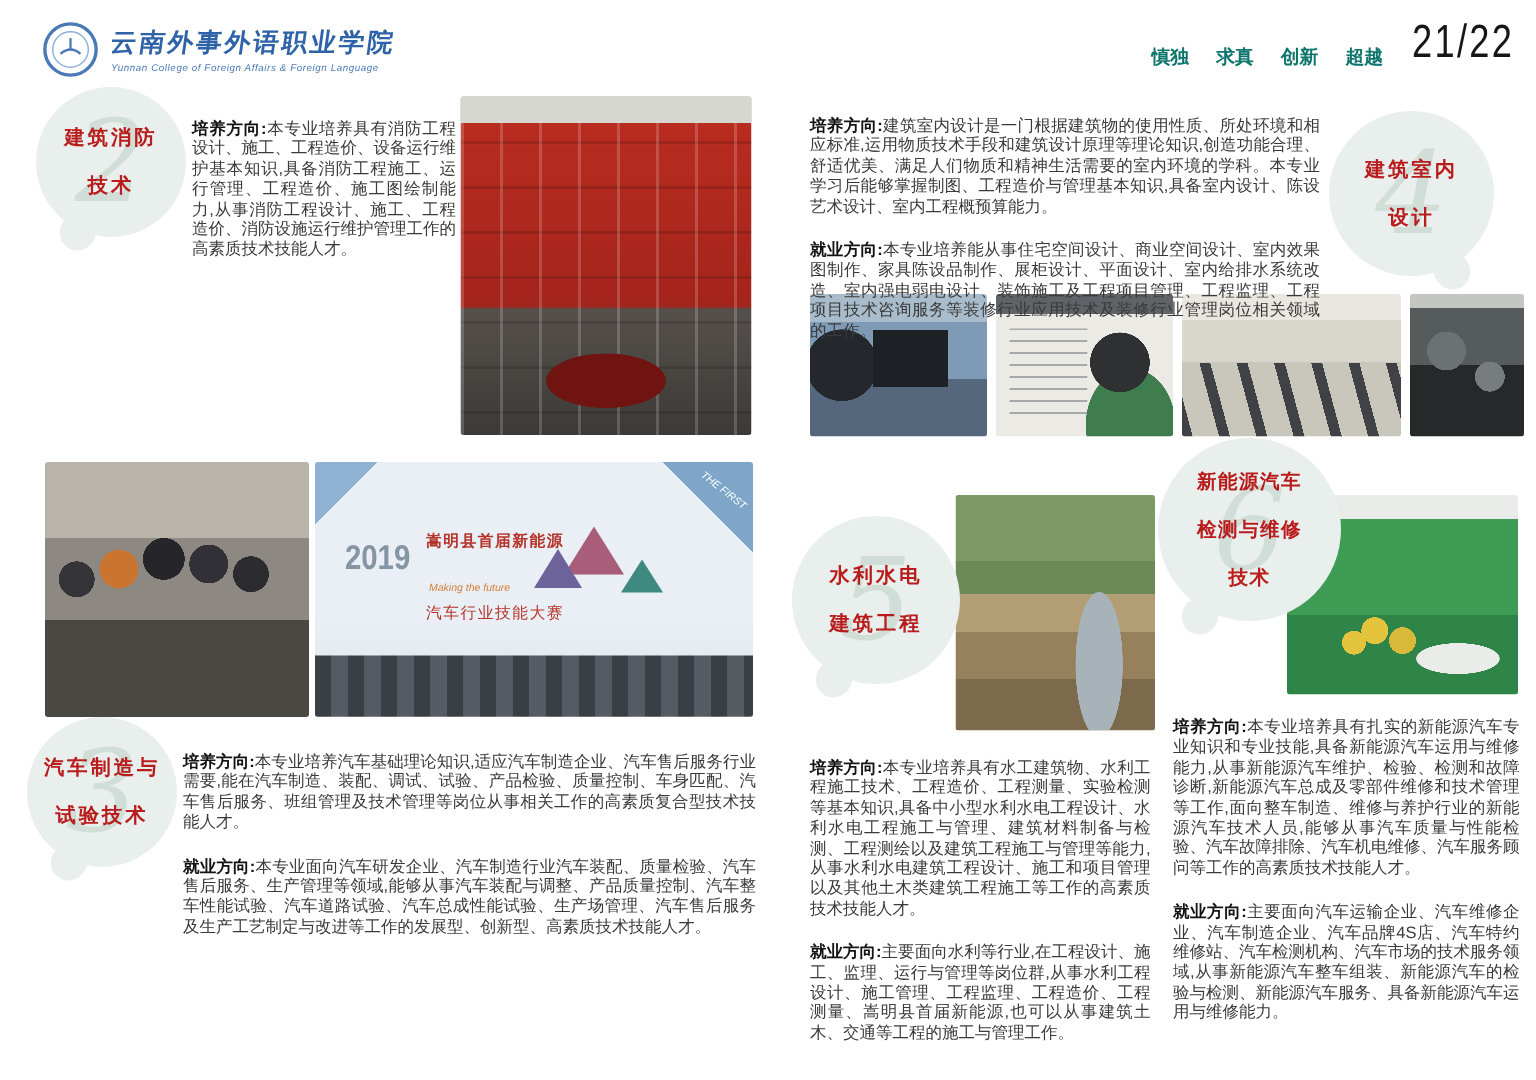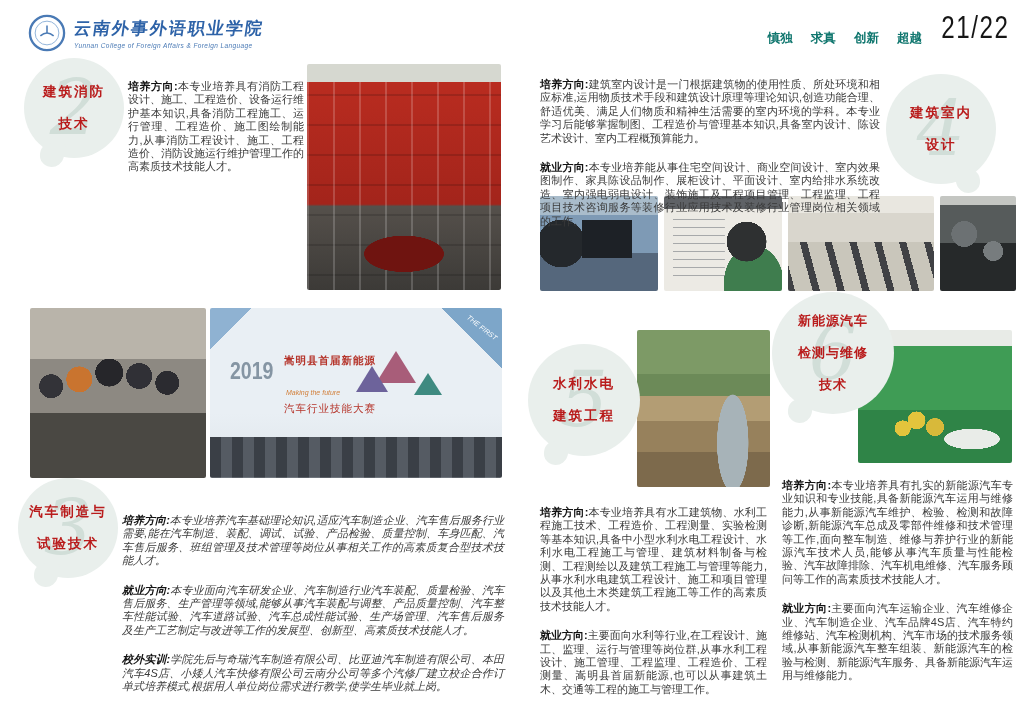--- a/index.html
+++ b/index.html
@@ -34,21 +34,21 @@
   #badge-water{left:528px;top:344px;width:112px;height:112px;}
   #badge-ne{left:772px;top:292px;width:122px;height:122px;}
   #badge-ne .ttl{font-size:13px;letter-spacing:1px;}
 
   
   .tcol{position:absolute;z-index:2;color:#3a3a3a;font-size:11px;line-height:13.4px;text-align:justify;}
   .tcol p{margin:16px 0 3px;}
   .tcol b{color:#131313;}
   #text-fire{left:128px;top:64px;width:176px;}
   #text-interior{left:540px;top:62px;width:340px;}
-  #text-auto{left:122px;top:498px;width:382px;font-style:italic;}
+  #text-auto{left:122px;top:486px;width:382px;}
   #text-water{left:540px;top:490px;width:227px;}
   #text-ne{left:782px;top:463px;width:231px;}
 
   
   .photo{position:absolute;border-radius:2px;overflow:hidden;z-index:1;}
   #photo-fire{left:307px;top:64px;width:194px;height:226px;
     background:
       radial-gradient(ellipse 66px 30px at 50% 84%, #6f1410 60%, rgba(0,0,0,0) 61%),
       linear-gradient(180deg,#d6d8d0 0 8%, rgba(0,0,0,0) 8%),
       repeating-linear-gradient(90deg, rgba(255,255,255,.18) 0 2px, rgba(0,0,0,0) 2px 26px),
@@ -188,21 +188,20 @@
   <div class="num">3</div>
   <div class="ttl">
     <span>汽车制造与</span>
     <span>试验技术</span>
   </div>
 </div>
 
 <div class="tcol" id="text-auto">
   <p><b>培养方向:</b><span>本专业培养汽车基础理论知识,适应汽车制造企业、汽车售后服务行业需要,能在汽车制造、装配、调试、试验、产品检验、质量控制、车身匹配、汽车售后服务、班组管理及技术管理等岗位从事相关工作的高素质复合型技术技能人才。</span></p>
   <p><b>就业方向:</b><span>本专业面向汽车研发企业、汽车制造行业汽车装配、质量检验、汽车售后服务、生产管理等领域,能够从事汽车装配与调整、产品质量控制、汽车整车性能试验、汽车道路试验、汽车总成性能试验、生产场管理、汽车售后服务及生产工艺制定与改进等工作的发展型、创新型、高素质技术技能人才。</span></p>
-  <p><b>校外实训:</b><span>学院先后与奇瑞汽车制造有限公司、比亚迪汽车制造有限公司、本田汽车4S店、小矮人汽车快修有限公司云南分公司等多个汽修厂建立校企合作订单式培养模式,根据用人单位岗位需求进行教学,使学生毕业就上岗。</span></p>
 </div>
 
 <div class="photo" id="photo-canyon"></div>
 
 <div class="badge" id="badge-water">
   <div class="num">5</div>
   <div class="ttl">
     <span>水利水电</span>
     <span>建筑工程</span>
   </div>

